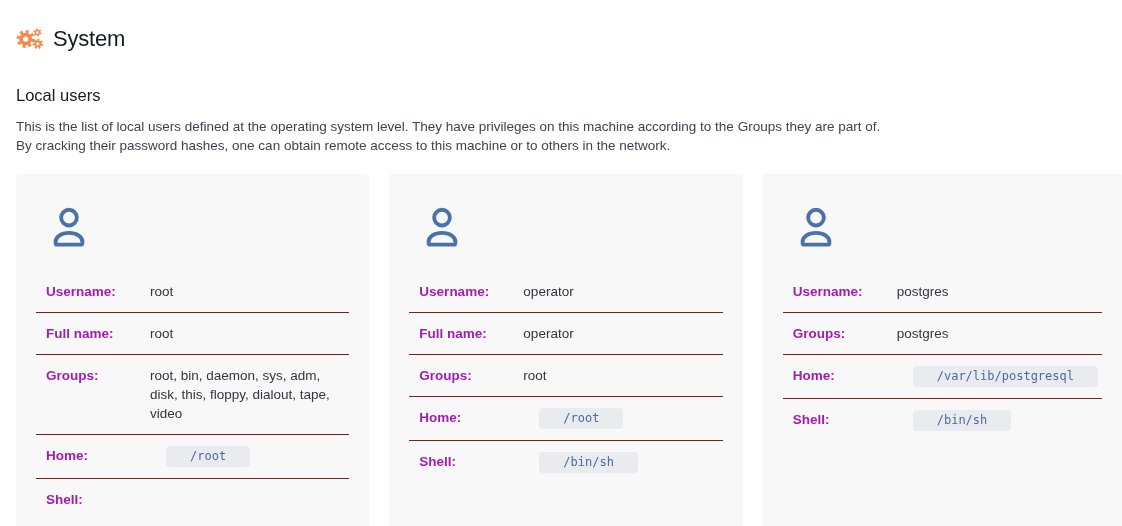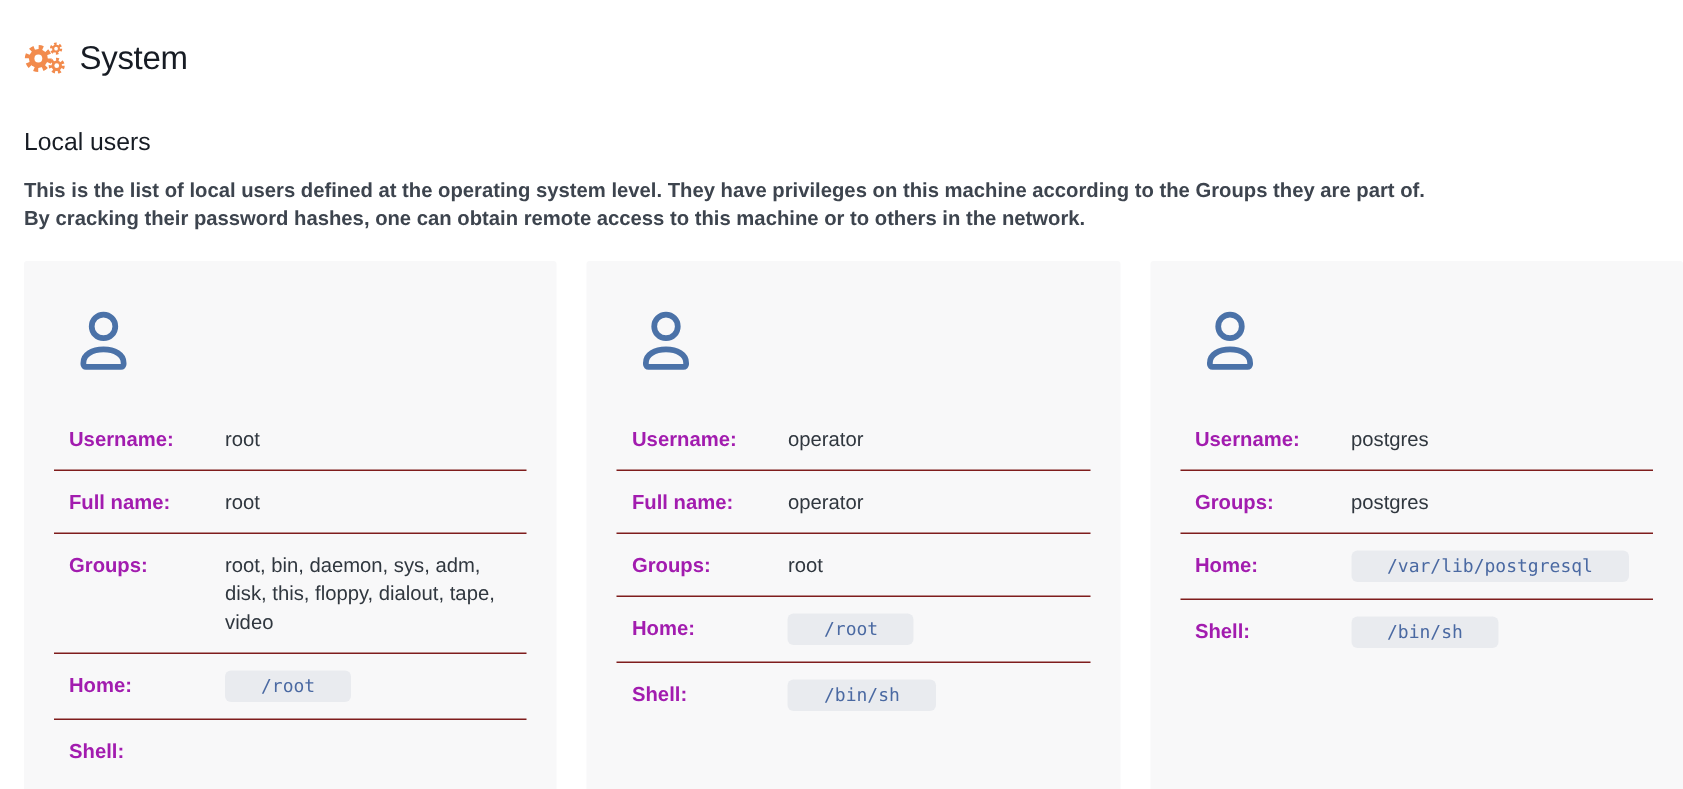--- a/index.html
+++ b/index.html
@@ -22,21 +22,21 @@
   }
 
   
   .section-heading {
     margin: 32px 0 0 16px;
     font-size: 16.5px; font-weight: 400; color: #171c24;
     line-height: 20px;
   }
   .section-desc {
     margin: 12px 16px 0 16px;
-    font-size: 13.5px; line-height: 19px; color: #3d444e; font-weight: bold;
+    font-size: 13.5px; line-height: 19px; color: #3d444e;
   }
 
   
   .cards {
     display: grid;
     grid-template-columns: repeat(3, 1fr);
     gap: 20px;
     margin: 19px 0 0 16px;
   }
   .card {
@@ -64,20 +64,21 @@
     padding-right: 4px;
   }
   .code {
     display: inline-block;
     font-family: "DejaVu Sans Mono", "Liberation Mono", monospace;
     font-size: 12px; line-height: 13px;
     color: #4a69a2;
     background: #e9ebef;
     padding: 4px 24px;
     border-radius: 4px;
+    margin-left: 16px;
   }
 </style>
 </head>
 <body>
 
 <div class="header">
   <span style="display:inline-flex;">
     <svg viewBox="0 0 32 32" width="29" height="28" aria-hidden="true">
       <g fill="#f28b4d" stroke="#f28b4d">
         <circle cx="11.5" cy="16" r="8" fill="none" stroke-width="4.6" stroke-dasharray="3.1 3.18"></circle>

